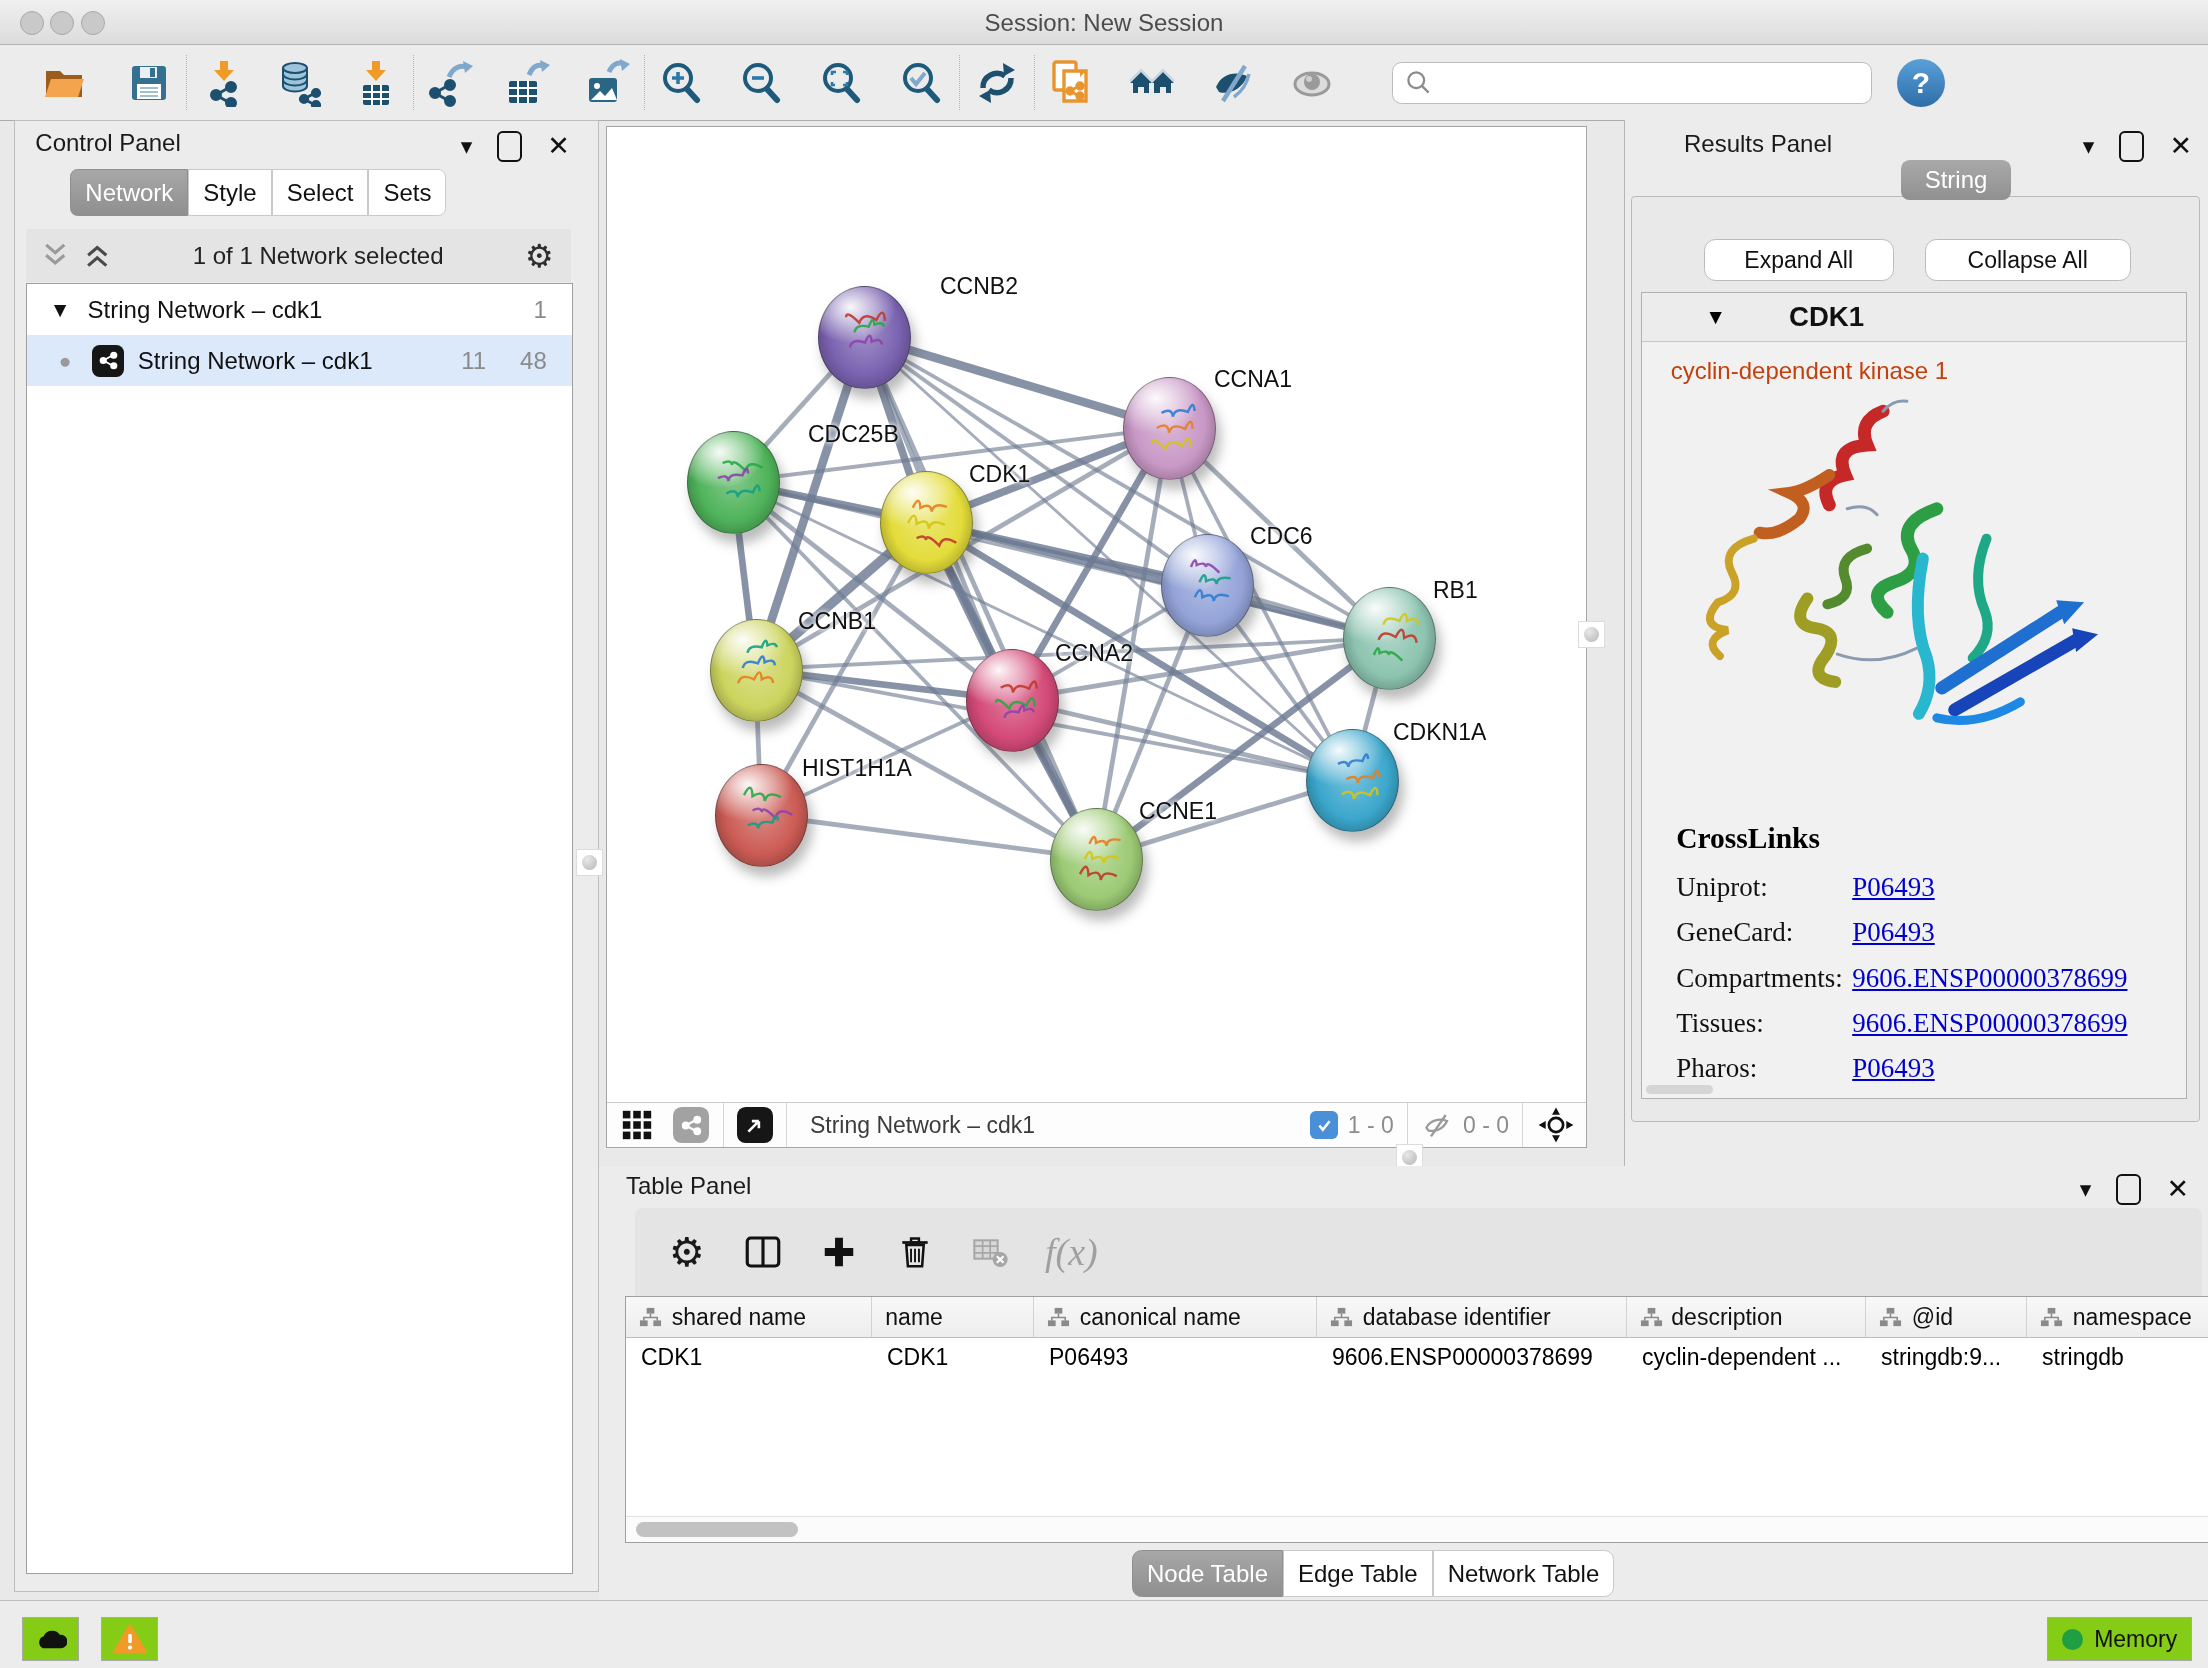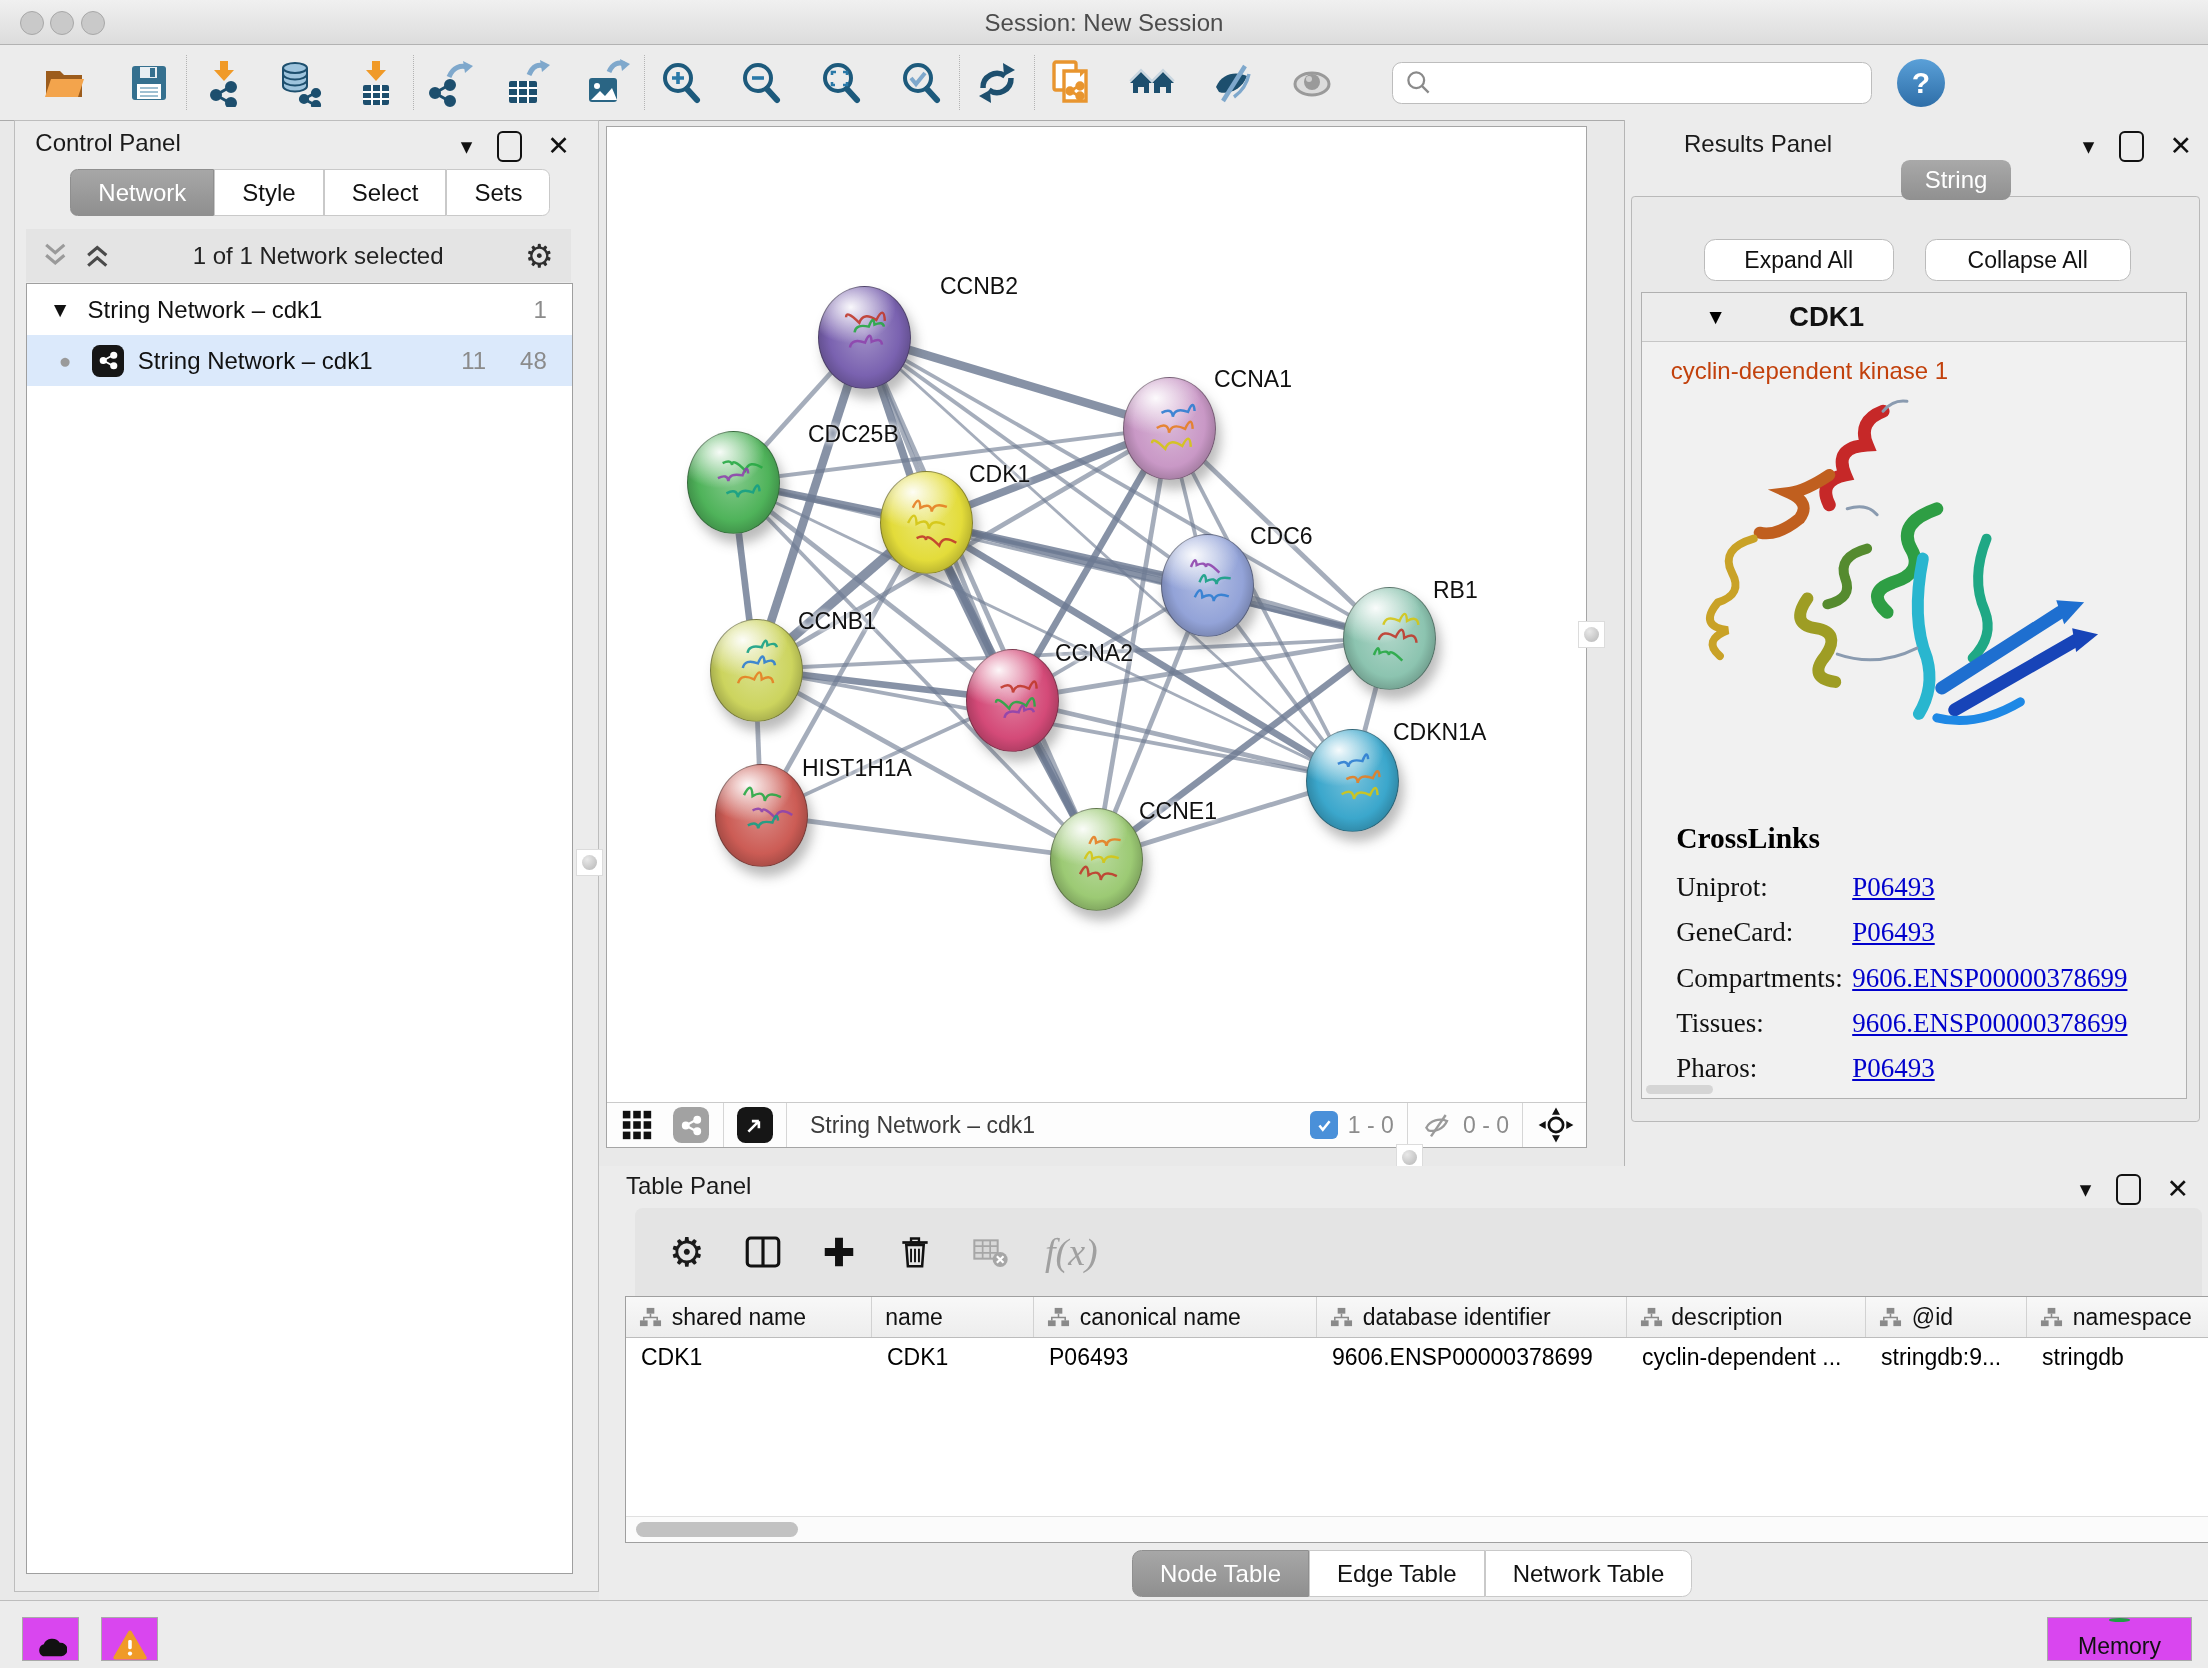--- a/index.html
+++ b/index.html
@@ -24,21 +24,21 @@
   #search-glyph{position:absolute;left:13.3px;top:7.6px;width:27px;height:27px;}
   #help-button{margin-left:25px;width:48px;height:48px;border-radius:50%;
     background:linear-gradient(#5aa0d8,#2e6ea8);color:#fff;font-size:30px;font-weight:bold;
     display:flex;align-items:center;justify-content:center;flex:0 0 auto;}
   
   .panel-title{font-size:24px;color:#1a1a1a;}
   .ph-icons{position:absolute;display:flex;align-items:center;gap:25px;}
   .ph-caret{font-size:23px;color:#111;line-height:1;}
   .ph-float{width:21px;height:27px;border:2.9px solid #111;border-radius:5.7px;}
   .ph-close{font-size:27px;font-weight:bold;color:#111;line-height:1;}
-  .tabbtn{height:45px;display:flex;align-items:center;justify-content:center;padding:0 27px;
+  .tabbtn{height:45px;display:flex;align-items:center;justify-content:center;padding:0 14px;
     background:#fff;border:1px solid #c9c9c9;font-size:24px;color:#111;}
   .tabbtn.active{background:linear-gradient(#a7a7a7,#8f8f8f);color:#fff;border-color:#8f8f8f;}
   
   #control-panel{left:14.3px;top:120px;width:583px;height:1470px;background:#ececec;border:1px solid #bdbdbd;}
   #cp-tabs{position:absolute;left:55px;top:48px;display:flex;}
   #cp-tabs .tabbtn:first-child{border-radius:7.6px 0 0 7.6px;}
   #cp-tabs .tabbtn:last-child{border-radius:0 7.6px 7.6px 0;}
   #cp-toolbar{position:absolute;left:10.5px;top:108px;width:545px;height:53px;background:#e4e4e4;
     display:flex;align-items:center;}
   #cp-status{flex:1;text-align:center;font-size:24px;color:#222;}
@@ -100,22 +100,22 @@
   #tp-row{display:flex;height:42px;}
   .td{padding:5.7px 0 0 15px;box-sizing:border-box;font-size:23px;color:#000;flex:0 0 auto;
     overflow:hidden;white-space:nowrap;}
   #tp-hscroll{position:absolute;left:0;bottom:0;width:100%;height:25px;background:#fbfbfb;border-top:1px solid #e0e0e0;}
   #tp-thumb{position:absolute;left:9.5px;top:4.8px;width:162px;height:15px;border-radius:7.6px;background:#c2c2c2;}
   #tp-tabs{position:absolute;left:533px;top:384px;display:flex;}
   #tp-tabs .tabbtn:first-child{border-radius:9.5px 0 0 9.5px;}
   #tp-tabs .tabbtn:last-child{border-radius:0 9.5px 9.5px 0;}
   
   #statusbar{left:0;top:1600px;width:2208px;height:68px;background:#ececec;border-top:1px solid #bdbdbd;}
-  .sb-btn{position:absolute;top:16px;height:42px;background:#d946ef;border:1.9px solid #a9a9a9;
-    display:flex;align-items:center;justify-content:flex-end;flex-direction:column;}
+  .sb-btn{position:absolute;top:16px;height:42px;background:#84cc16;border:1.9px solid #a9a9a9;
+    display:flex;align-items:center;justify-content:center;}
   #memory-button{left:2047px;width:143px;gap:11.4px;font-size:23px;color:#111;}
   #memory-dot{width:21px;height:21px;border-radius:50%;background:#1f9e43;}
 </style>
 </head>
 <body>
 
 <div id="app">
 
   <div id="titlebar" class="abs">
     <span class="light" style="left:20px"></span>

